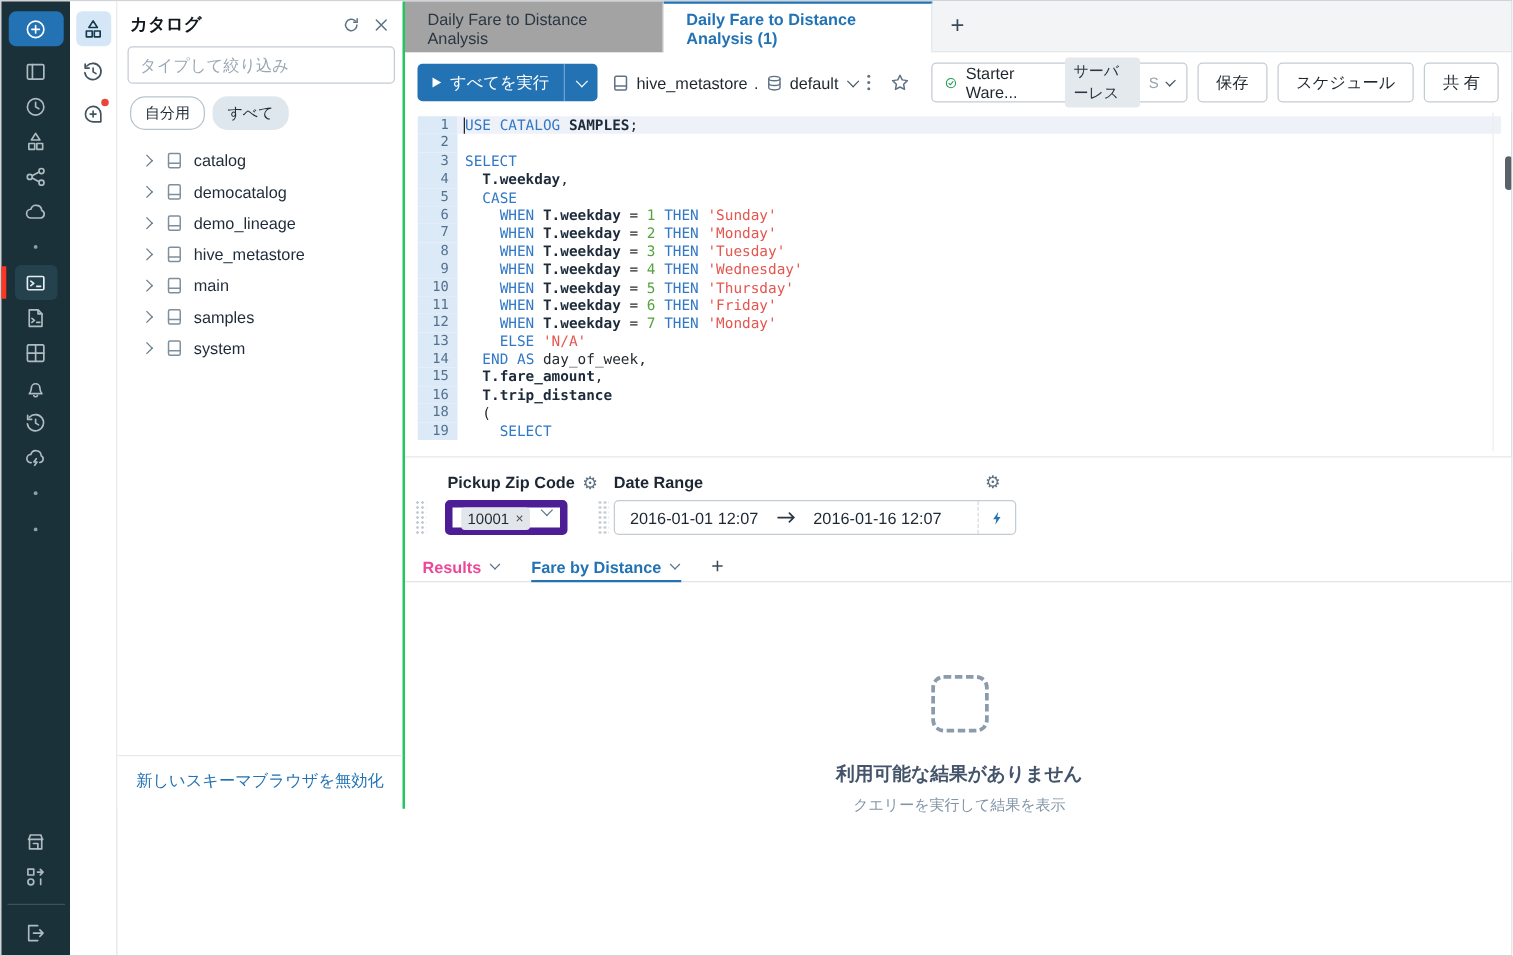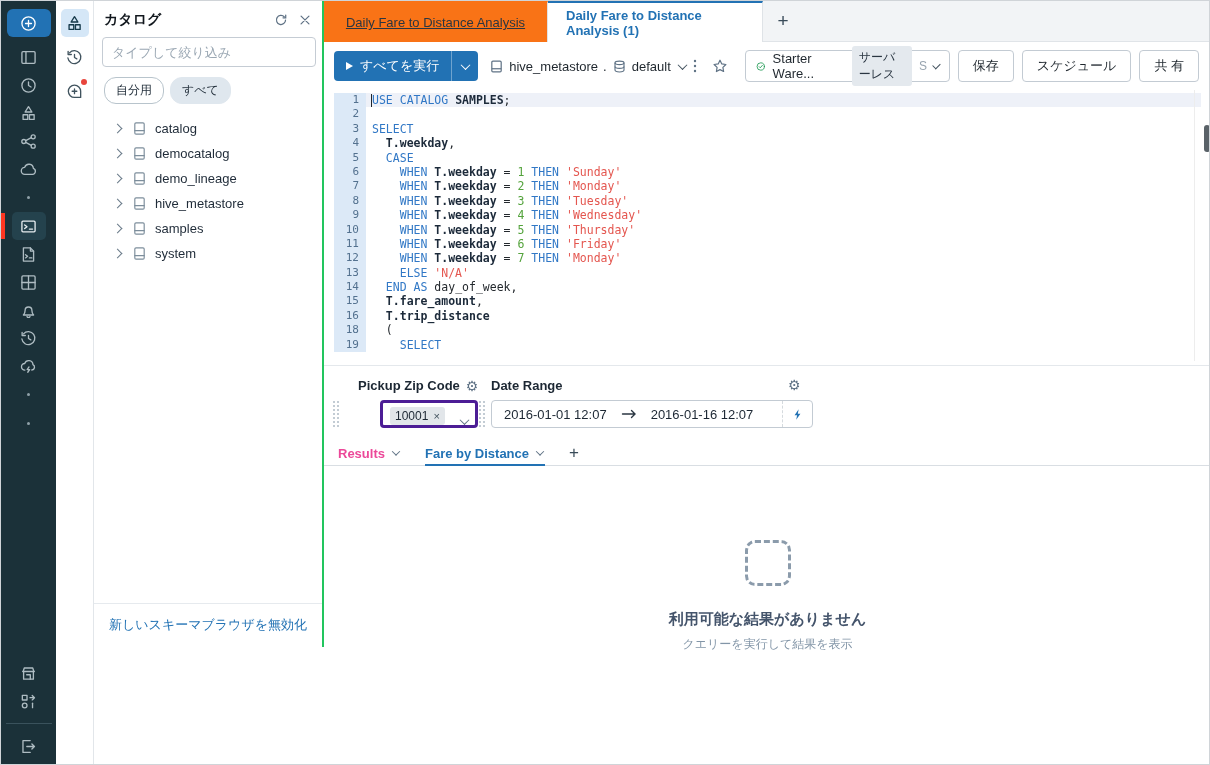--- a/index.html
+++ b/index.html
@@ -43,21 +43,21 @@
   .tree-chev { width:7px; height:7px; border-right:1.4px solid #697a88; border-bottom:1.4px solid #697a88; transform:rotate(-45deg); margin-right:11px; flex:none; }
   .tree-ico { width:15px; height:15px; color:#7d8e9c; margin-right:8px; flex:none; }
   .cp-footer { position:absolute; left:0; bottom:0; width:100%; border-top:1px solid #e6eaee; padding:11px 0 13px; text-align:center; }
   .cp-footer a { color:var(--accent,#2272B4); font-size:13px; text-decoration:none; cursor:pointer; }
 
   
   .main { position:absolute; left:323px; top:0; width:887px; height:765px; }
 
   .tabbar { position:absolute; left:0; top:0; width:100%; height:41px; background:#f2f4f6; border-bottom:1px solid #e0e4e8; display:flex; }
   .qtab { height:41px; display:flex; align-items:center; justify-content:center; font-size:13px; padding:0 18px; cursor:pointer; }
-  .qtab.inactive { width:224px; background:#f97316; color:#2a3642; border-right:1px solid #dfe3e7; border-top:2px solid transparent;text-decoration:underline; }
+  .qtab.inactive { width:207px; background:#a3a3a3; color:#2a3642; border-right:1px solid #dfe3e7; border-top:2px solid transparent; }
   .qtab.active { width:215px; background:#fff; color:var(--accent,#2272B4); font-weight:bold; border-top:2px solid var(--accent,#2272B4); border-right:1px solid #dfe3e7; margin-bottom:-1px; height:42px; }
   .newtab { width:40px; display:flex; align-items:center; justify-content:center; font-size:19px; color:#394b59; cursor:pointer; }
 
   .toolbar { position:absolute; left:0; top:41px; width:100%; height:48px; background:#fff; display:flex; align-items:center; padding:0 12px 0 10px; }
   .run-btn { display:flex; height:30px; background:var(--accent,#2272B4); border-radius:4px; color:#fff; cursor:pointer; overflow:hidden; flex:none; }
   .run-main { display:flex; align-items:center; gap:7px; padding:0 12px; font-size:13px; }
   .run-caret { width:27px; display:flex; align-items:center; justify-content:center; border-left:1px solid rgba(255,255,255,.35); }
   .tri-right { width:0; height:0; border-left:7px solid #fff; border-top:4.5px solid transparent; border-bottom:4.5px solid transparent; }
   .chev { width:7px; height:7px; border-right:1.6px solid currentColor; border-bottom:1.6px solid currentColor; transform:rotate(45deg) translate(-1px,-1px); display:inline-block; }
   .context { display:flex; align-items:center; gap:5px; margin-left:11px; font-size:13px; color:#1f272e; cursor:pointer; }
@@ -85,21 +85,21 @@
   .tk-n { color:var(--num,#54A33C); }
   .tk-s { color:var(--str,#E4564F); }
   .tk-i { color:#1c2a3a; font-weight:bold; }
   .editor-track { position:absolute; left:870px; top:89px; width:1px; height:271px; background:#ededed; }
 
   
   .params { position:absolute; left:0; top:364px; width:100%; height:76px; background:#fff; border-top:1px solid #e4e8ec; }
   .p-label { position:absolute; top:12px; font-size:13px; font-weight:bold; color:#1c2733; display:flex; align-items:center; gap:6px; }
   .gear { color:#5f7285; font-size:14px; cursor:pointer; line-height:1; }
   .drag-handle { position:absolute; top:34px; width:9px; height:28px; background-image:radial-gradient(#c3ccd4 1px, transparent 1.2px); background-size:4px 4px; cursor:grab; }
-  .zip-select { position:absolute; left:32px; top:34px; width:98px; height:28px; border:3px solid #4c1d95; border-radius:4px; display:flex; align-items:flex-end; padding:0 7px; cursor:pointer;margin-left:24px; }
+  .zip-select { position:absolute; left:32px; top:34px; width:98px; height:28px; border:6px solid #4c1d95; border-radius:4px; display:flex; align-items:flex-start; padding:0 7px; cursor:pointer; }
   .zip-chip { background:#e2e6ea; border-radius:3px; font-size:12px; color:#1c2733; padding:2px 5px; display:flex; align-items:center; gap:5px; }
   .zip-x { font-size:11px; color:#42525e; cursor:pointer; }
   .zip-select .chev { color:#5f7285; margin-left:auto; }
   .date-input { position:absolute; left:167px; top:34px; width:322px; height:28px; border:1px solid #c3cbd3; border-radius:4px; display:flex; align-items:center; padding:0 0 0 12px; font-size:13px; color:#1c2733; cursor:text; }
   .date-arrow { margin:0 14px; color:#2a3642; display:flex; }
   .date-arrow svg { width:16px; height:12px; }
   .bolt-box { margin-left:auto; width:30px; height:26px; border-left:1px dashed #d5dade; display:flex; align-items:center; justify-content:center; cursor:pointer; }
   .bolt-box svg { width:13px; height:13px; color:var(--accent,#2272B4); }
 
   
@@ -343,20 +343,30 @@
         </div>
         <div class="tree-row">
           <span class="tree-chev"></span>
           <span class="tree-ico" style="display: flex;">
             <svg viewBox="0 0 16 16" fill="none" stroke="currentColor" stroke-width="1.25" stroke-linecap="round" stroke-linejoin="round">
               <rect x="3" y="2" width="10" height="12" rx="1.3"></rect>
               <path d="M3 10.3h10"></path>
             </svg>
           </span>
           <span>hive_metastore</span>
+        </div>
+        <div class="tree-row">
+          <span class="tree-chev"></span>
+          <span class="tree-ico" style="display: flex;">
+            <svg viewBox="0 0 16 16" fill="none" stroke="currentColor" stroke-width="1.25" stroke-linecap="round" stroke-linejoin="round">
+              <rect x="3" y="2" width="10" height="12" rx="1.3"></rect>
+              <path d="M3 10.3h10"></path>
+            </svg>
+          </span>
+          <span>main</span>
         </div>
         <div class="tree-row">
           <span class="tree-chev"></span>
           <span class="tree-ico" style="display: flex;">
             <svg viewBox="0 0 16 16" fill="none" stroke="currentColor" stroke-width="1.25" stroke-linecap="round" stroke-linejoin="round">
               <rect x="3" y="2" width="10" height="12" rx="1.3"></rect>
               <path d="M3 10.3h10"></path>
             </svg>
           </span>
           <span>samples</span>

